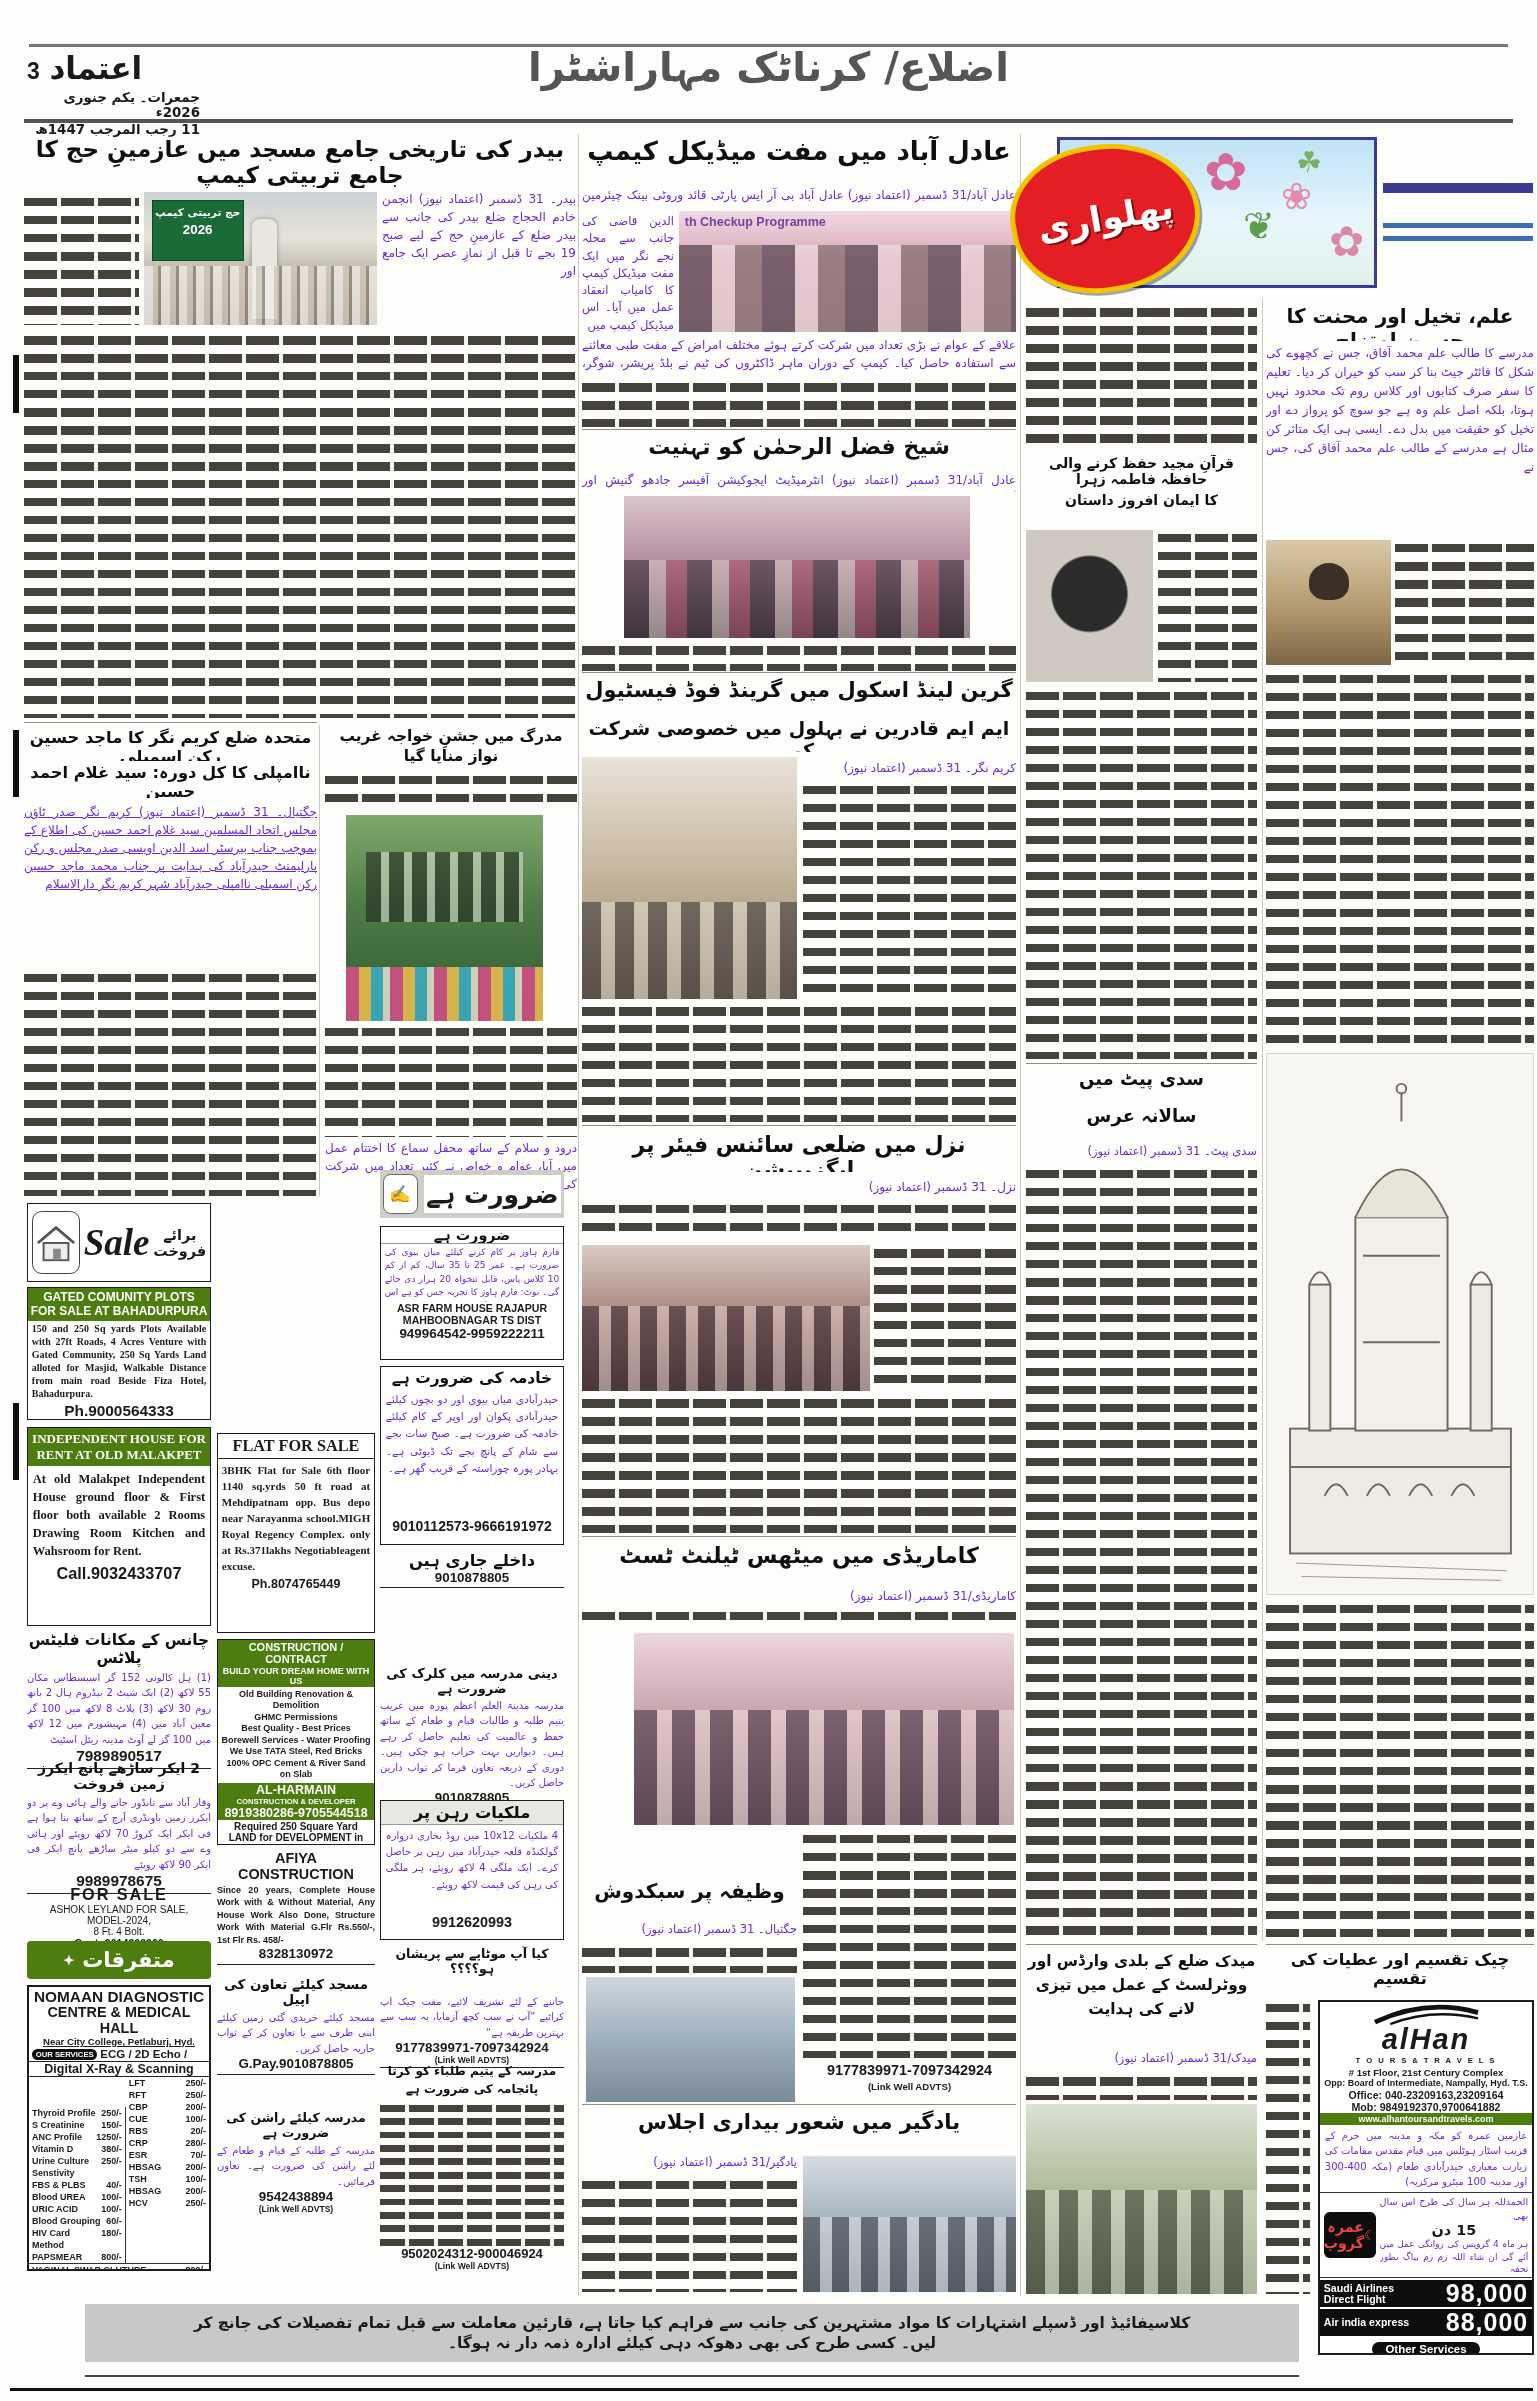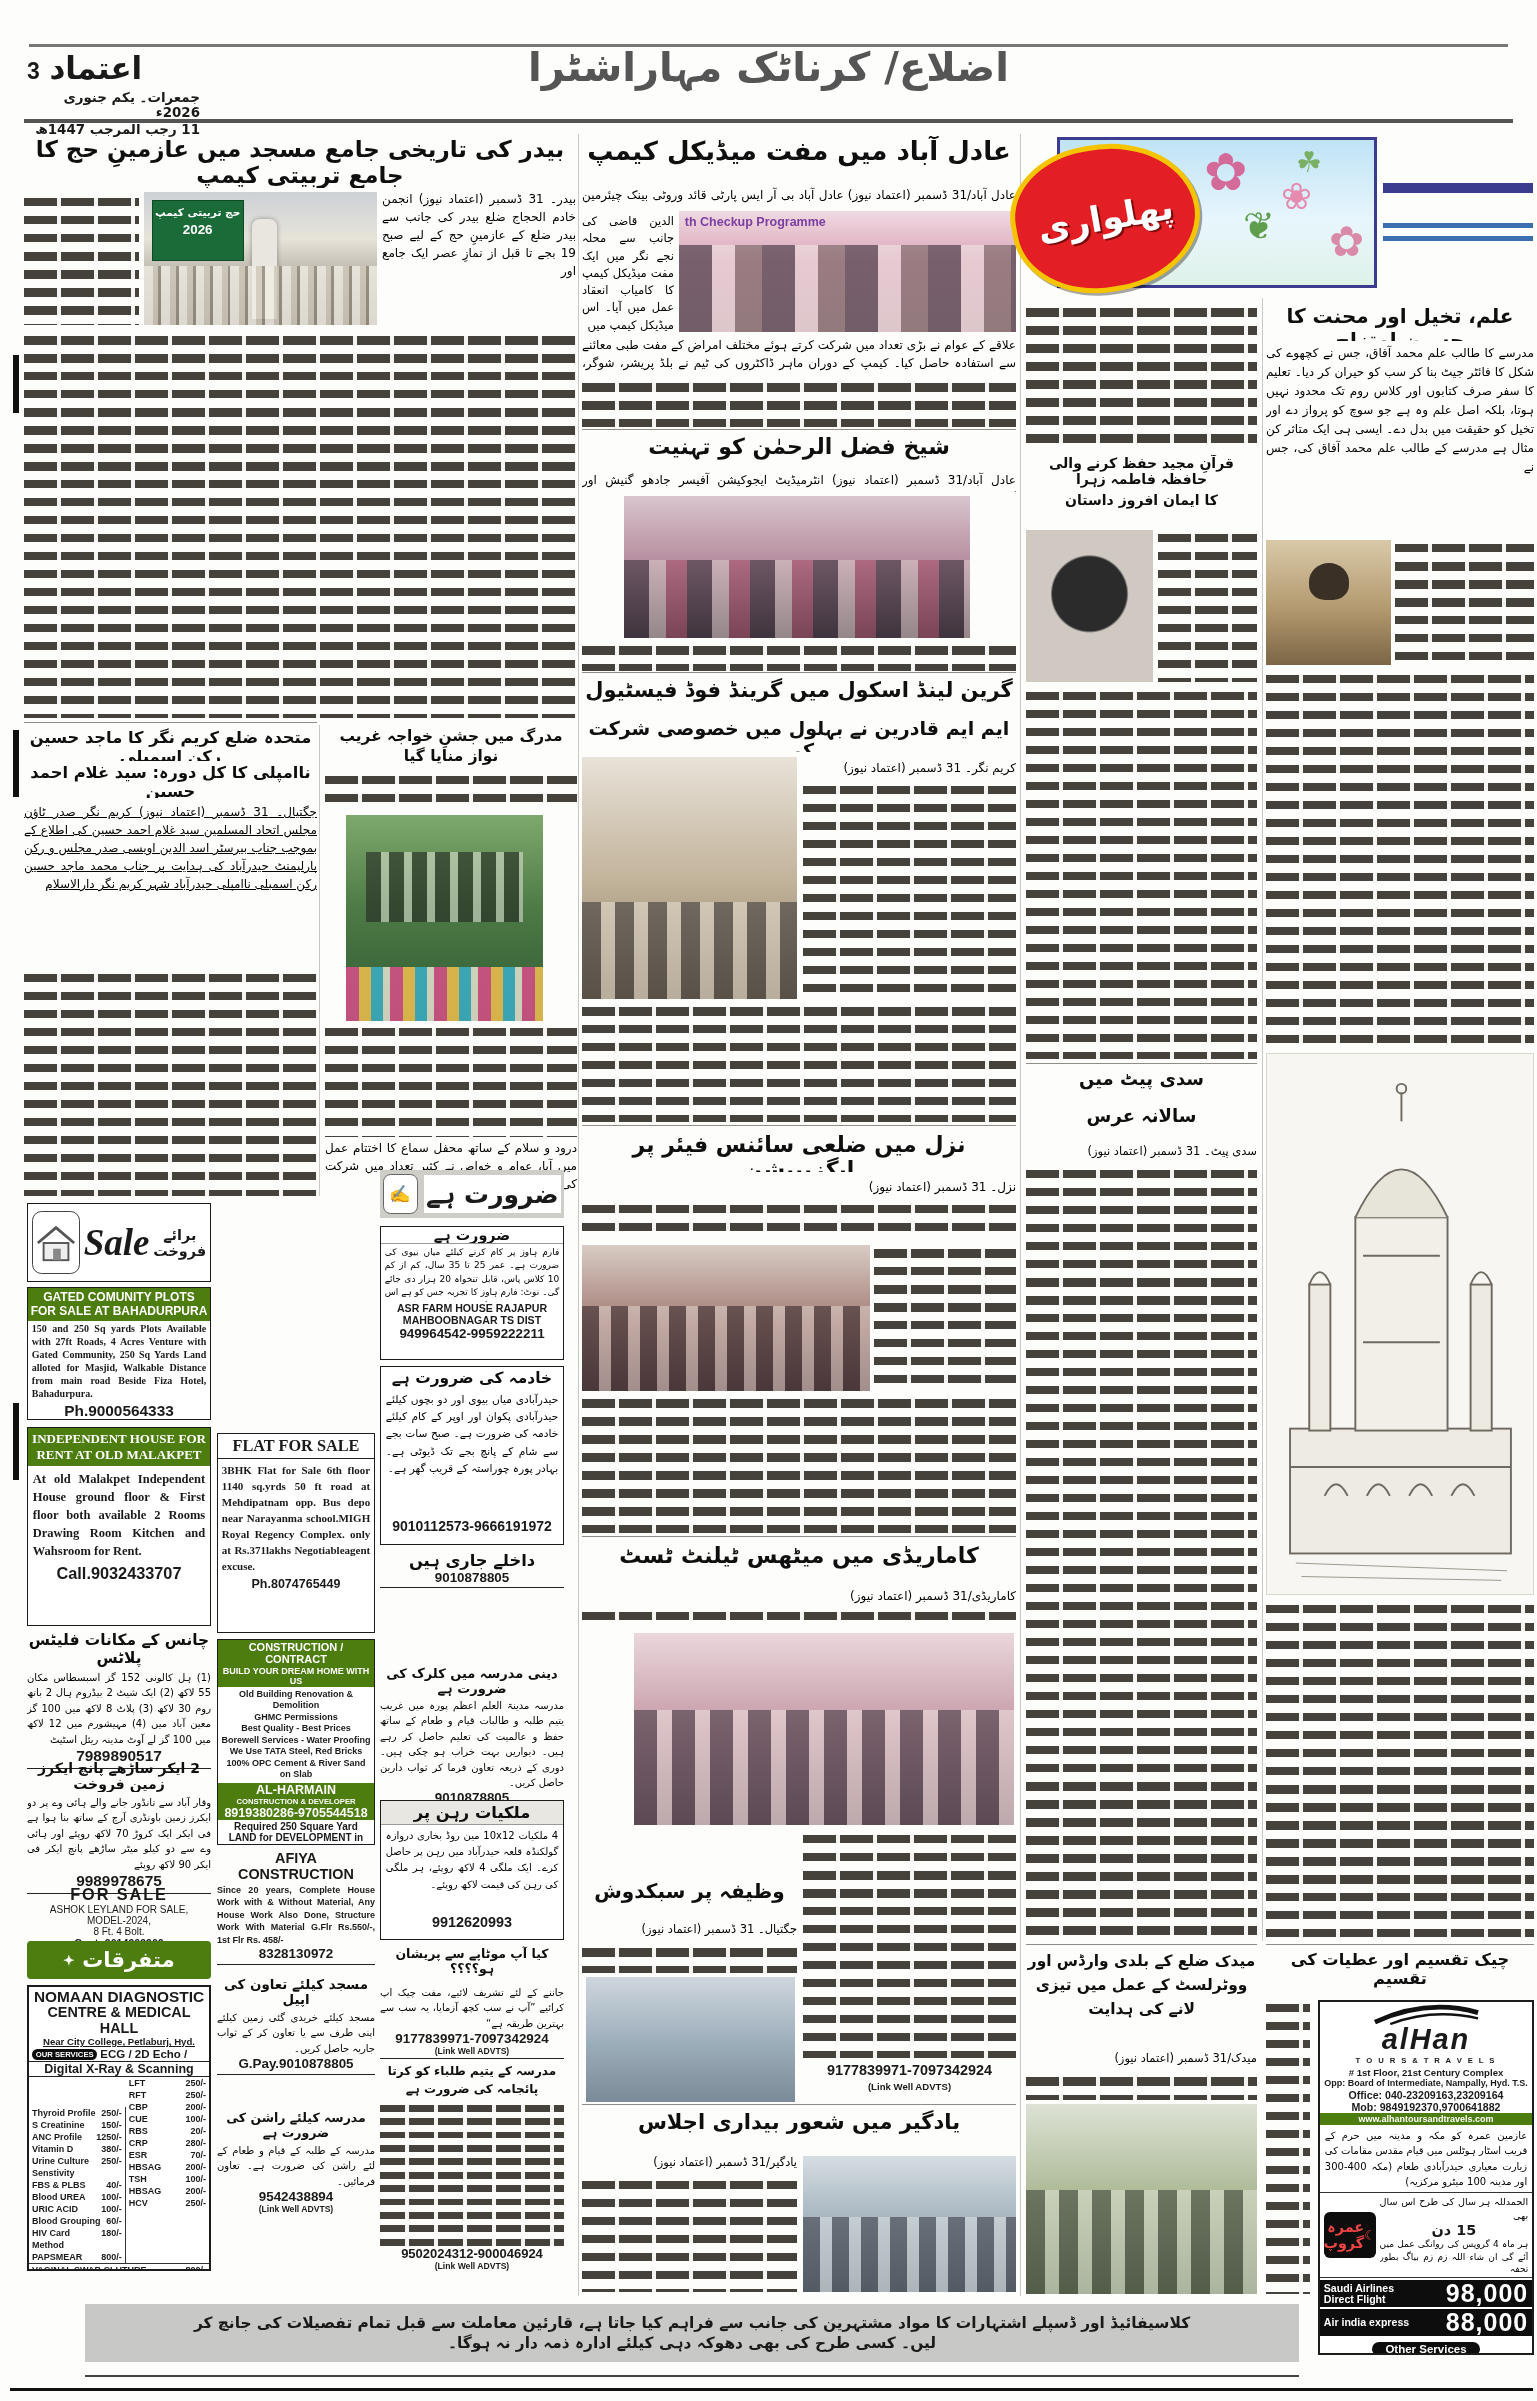--- a/index.html
+++ b/index.html
@@ -1,21 +1,21 @@
 <!DOCTYPE html>
 <html><head>
 <meta charset="utf-8">
 <style>
   html,body{margin:0;padding:0;background:#e9e9e9;}
   .page{position:relative;width:1537px;height:2402px;background:#fdfdfb;margin:0 auto;overflow:hidden;
         font-family:"Liberation Sans",sans-serif;color:#1a1a1a;}
   .abs{position:absolute;}
   .u{font-family:"DejaVu Sans",sans-serif;direction:rtl;}
   .hl{font-family:"DejaVu Sans",sans-serif;font-weight:bold;color:#0f0f0f;text-align:center;direction:rtl;overflow:hidden;}
-  .utext{font-family:"DejaVu Sans",sans-serif;color:#000000;direction:rtl;text-align:justify;overflow:hidden;}
+  .utext{font-family:"DejaVu Sans",sans-serif;color:#6d28d9;direction:rtl;text-align:justify;overflow:hidden;}
   
   .greek{background-image:
       repeating-linear-gradient(to right, rgba(253,253,251,0) 0 33px, rgba(253,253,251,.95) 33px 37px),
       repeating-linear-gradient(to bottom, #fdfdfb 0 3.8px, #45423c 3.8px 12.5px, #fdfdfb 12.5px 18px);}
   .greek-sm{background-image:
       repeating-linear-gradient(to right, rgba(253,253,251,0) 0 25px, rgba(253,253,251,.95) 25px 29px),
       repeating-linear-gradient(to bottom, #fdfdfb 0 2.9px, #45423c 2.9px 9.6px, #fdfdfb 9.6px 13.4px);}
   .photo{position:absolute;overflow:hidden;background:#ccc;}
   .vline{position:absolute;width:1px;background:#c9c7c2;}
   .hrule{position:absolute;height:1px;background:#8f8d88;}
@@ -519,21 +519,21 @@
   </div>
 
   <div class="adbox" style="left:380px;top:1800px;width:184px;height:140px;">
     <div class="hl" style="font-size:16.3px;background:#e9e7e2;padding:1.9px 0;border-bottom:1px solid #999;">ملکیات رہن پر</div>
     <div class="utext" style="font-size:10px;line-height:16.3px;padding:2.9px 4.8px;height:83px;">4 ملکیات 10x12 مین روڈ بخاری دروازہ گولکنڈہ قلعہ حیدرآباد میں رہن پر حاصل کرے۔ ایک ملگی 4 لاکھ روپئے، ہر ملگی کی رہن کی قیمت لاکھ روپئے۔</div>
     <div class="phone" style="font-size:14.4px;text-align:center;">9912620993</div>
   </div>
 
   <div class="abs" style="left:380px;top:1946px;width:184px;">
     <div class="hl" style="font-size:12.5px;">کیا آپ موٹاپے سے پریشان ہو؟؟؟؟</div>
-    <div class="utext" style="font-size:10px;line-height:15.4px;margin-top:9px;">جاننے کے لئے تشریف لائیے، مفت چیک اپ کرائیے ”آپ نے سب کچھ آزمایا، یہ سب سے بہترین طریقہ ہے“</div>
+    <div class="utext" style="font-size:10px;line-height:15.4px;margin-top:18px;">جاننے کے لئے تشریف لائیے، مفت چیک اپ کرائیے ”آپ نے سب کچھ آزمایا، یہ سب سے بہترین طریقہ ہے“</div>
     <div class="phone" style="font-size:13.4px;text-align:center;">9177839971-7097342924</div>
     <div class="en" style="font-size:8.6px;font-weight:bold;text-align:center;">(Link Well ADVTS)</div>
     <div style="border-bottom:1.4px solid #222;margin-top:1.9px;"></div>
   </div>
 
   <div class="abs" style="left:380px;top:2062px;width:184px;">
     <div class="hl" style="font-size:12px;line-height:1.5;">مدرسہ کے یتیم طلباء کو کرتا پائجامہ کی ضرورت ہے</div>
     <div class="greek-sm" style="height:144px;margin-top:3.8px;"></div>
     <div class="phone" style="font-size:13px;text-align:center;">9502024312-900046924</div>
     <div class="en" style="font-size:8.6px;font-weight:bold;text-align:center;">(Link Well ADVTS)</div>

